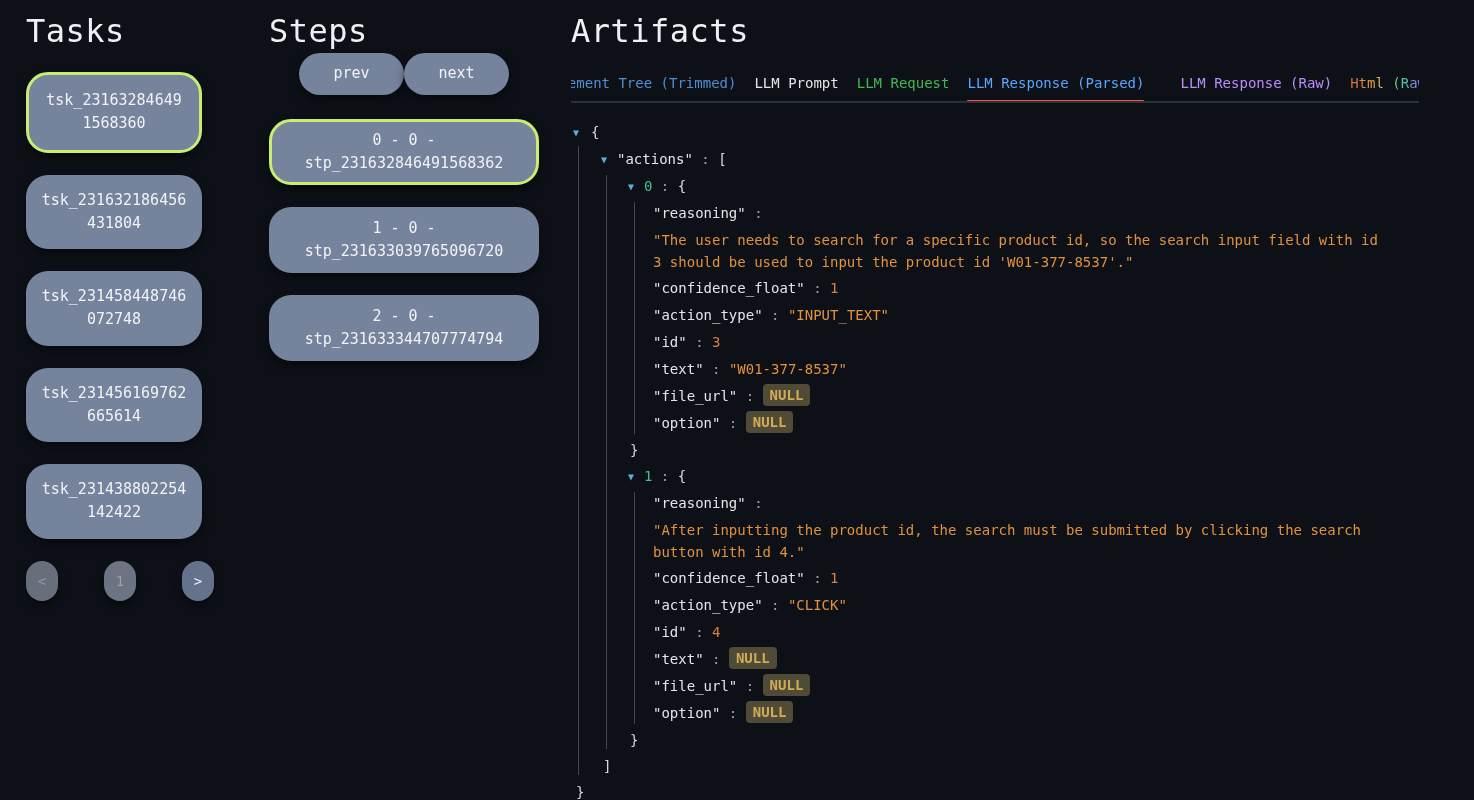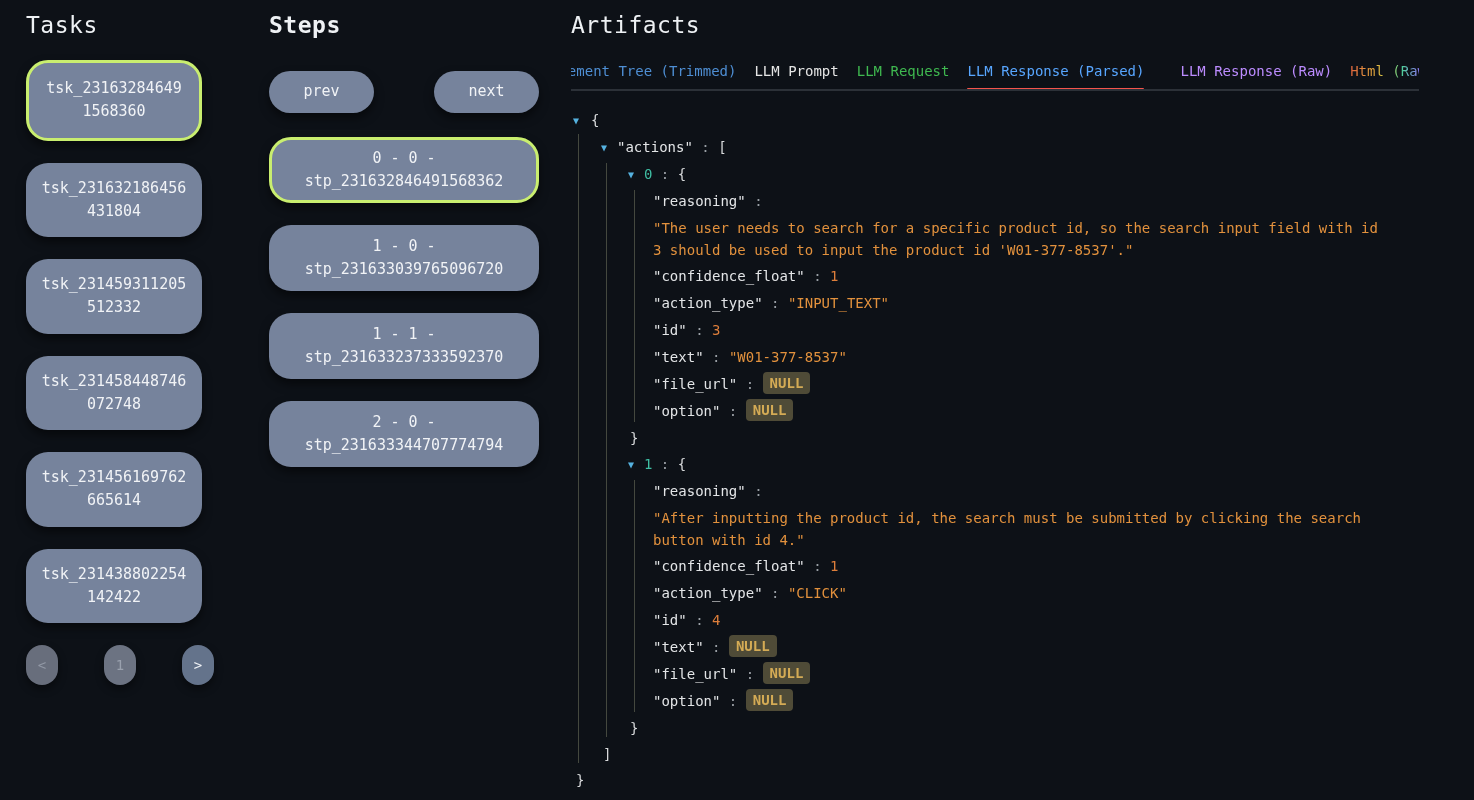--- a/index.html
+++ b/index.html
@@ -4,21 +4,21 @@
 <style>
   * { margin:0; padding:0; box-sizing:border-box; }
   html,body { width:1474px; height:800px; overflow:hidden; }
   body {
     background:#0d1117;
     font-family:"DejaVu Sans Mono", monospace;
     color:#e9ecef;
   }
   .col { position:absolute; top:0; }
   h1.col-title {
-    font-size:23px; font-weight:500; color:#eef1f4;
+    font-size:32px; font-weight:500; color:#eef1f4;
     padding-top:12px; letter-spacing:0.5px;
   }
 
   
   .tasks-col { left:26px; width:176px; }
   .tasks-col h1 { margin-bottom:22px; }
   .pill-btn {
     display:flex; align-items:center; justify-content:center;
     background:#76839c; color:#f1f3f6;
     border:none; border-radius:22px;
@@ -35,22 +35,22 @@
     font-family:"DejaVu Sans Mono", monospace; font-size:14px;
     box-shadow:0 4px 8px rgba(0,0,0,.45); cursor:pointer;
     display:flex; align-items:center; justify-content:center;
   }
   .page-prev { background:#686e7c; color:#9299a6; }
   .page-num  { background:#6c7382; color:#9aa1ae; }
   .page-next { background:#64738b; color:#f2f4f7; }
 
   
   .steps-col { left:269px; width:270px; }
-  .steps-col h1 { margin-bottom:33px;font-weight:bold; }
-  .step-nav { display:flex; justify-content:space-between; margin-bottom:24px; }
+  .steps-col h1 { margin-bottom:3px; }
+  .step-nav { display:flex; justify-content:center; margin-bottom:24px; }
   .nav-btn { width:105px; height:42px; border-radius:21px; }
   .step-btn { width:270px; min-height:66px; margin-bottom:22px; padding:6px 16px; }
 
   
   .artifacts-col { left:571px; width:848px; }
   .tabs {
     margin-top:25px; border-bottom:2px solid #2c3138;
     white-space:nowrap; overflow:hidden; display:flex;
   }
   .tab {
@@ -105,22 +105,20 @@
 </style>
 </head>
 <body>
 
 <div class="col tasks-col">
   <h1 class="col-title">Tasks</h1>
   <button class="pill-btn task-btn selected">tsk_23163284649
 1568360</button>
   <button class="pill-btn task-btn">tsk_231632186456
 431804</button>
-  <button class="pill-btn task-btn">tsk_231459311205
-512332</button>
   <button class="pill-btn task-btn">tsk_231458448746
 072748</button>
   <button class="pill-btn task-btn">tsk_231456169762
 665614</button>
   <button class="pill-btn task-btn">tsk_231438802254
 142422</button>
   <div class="pagination">
     <button class="page-pill page-prev">&lt;</button>
     <button class="page-pill page-num">1</button>
     <button class="page-pill page-next">&gt;</button>
@@ -130,22 +128,20 @@
 <div class="col steps-col">
   <h1 class="col-title">Steps</h1>
   <div class="step-nav">
     <button class="pill-btn nav-btn">prev</button>
     <button class="pill-btn nav-btn">next</button>
   </div>
   <button class="pill-btn step-btn selected">0 - 0 -
 stp_231632846491568362</button>
   <button class="pill-btn step-btn">1 - 0 -
 stp_231633039765096720</button>
-  <button class="pill-btn step-btn">1 - 1 -
-stp_231633237333592370</button>
   <button class="pill-btn step-btn">2 - 0 -
 stp_231633344707774794</button>
 </div>
 
 <div class="col artifacts-col">
   <h1 class="col-title">Artifacts</h1>
 
   <div class="tabs">
     <span class="tab tab-element-tree">Element Tree (Trimmed)</span>
     <span class="tab tab-llm-prompt">LLM Prompt</span>

